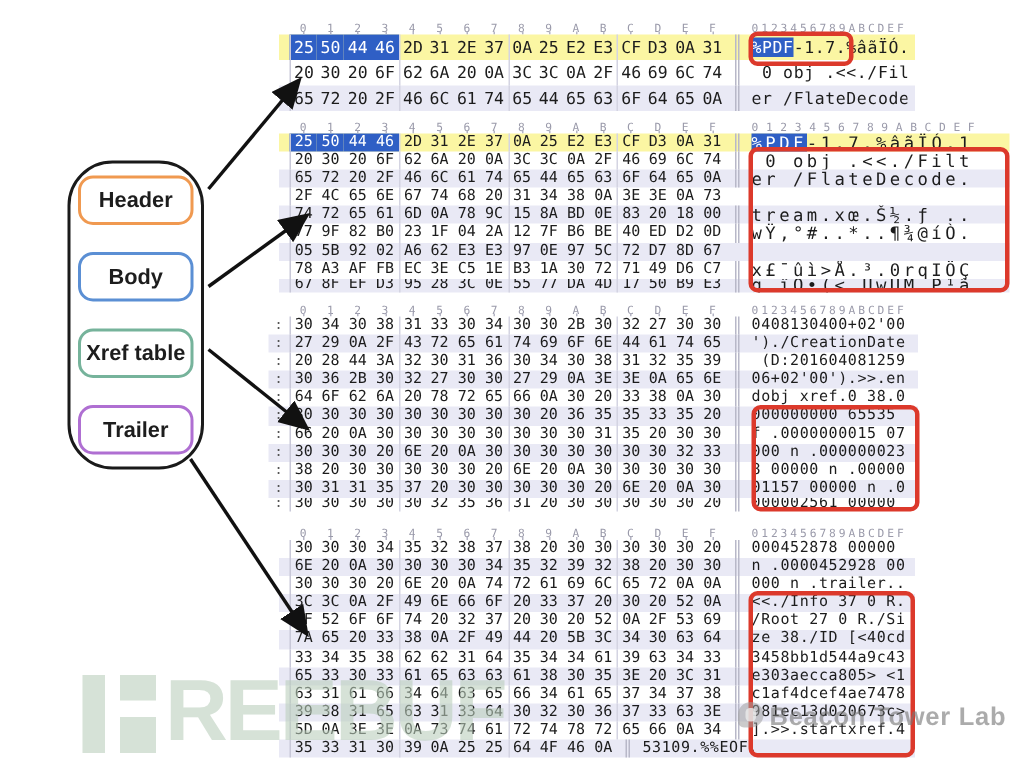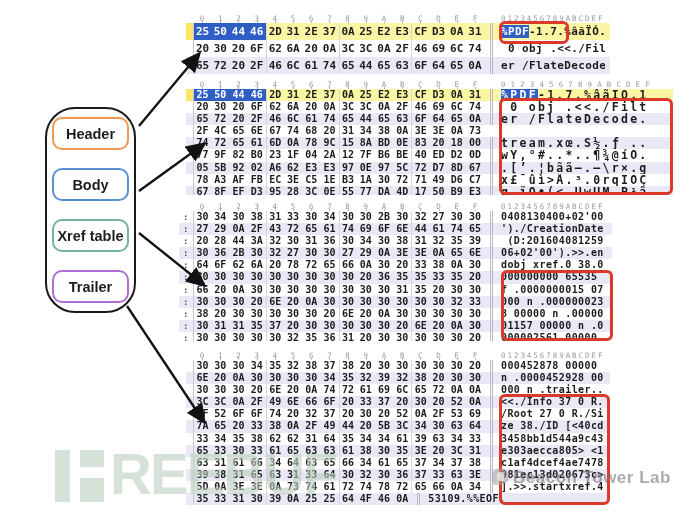--- a/index.html
+++ b/index.html
@@ -20,21 +20,21 @@
   .s3{left:179px;top:202px;width:433px;}
   .s4{left:186px;top:351px;width:424px;}
 
   .hexheader{display:flex;height:9px;line-height:9px;font-size:7.5px;color:#9a9aaa;overflow:hidden;}
   .hcell{width:18.2px;text-align:center;position:relative;flex:none;}
   .hcell::after{content:'';position:absolute;left:50%;bottom:0;width:1px;height:2px;background:#b4b4c4;}
   .hascii{flex:none;margin-left:6px;border-left:3px double transparent;padding-left:8px;
           letter-spacing:1.95px;white-space:pre;overflow:hidden;width:104px;}
   .s2 .hascii{letter-spacing:5.1px;width:158px;}
 
-  .hexrow{display:flex;height:12.1px;line-height:12.1px;font-size:10px;font-weight:bold;color:#1c1c1c;}
+  .hexrow{display:flex;height:12.1px;line-height:12.1px;font-size:10px;font-weight:normal;color:#1c1c1c;align-items:center;}
   .s1 .hexrow{height:17px;line-height:17px;font-size:11px;}
   .offsetcol{width:7px;flex:none;font-size:9px;color:#555;overflow:hidden;}
   .s3 .offsetcol{width:14px;text-align:left;padding-left:4px;box-sizing:border-box;}
   .byte{width:18.2px;text-align:center;flex:none;box-sizing:border-box;}
   .byte.first{border-left:1px solid #c8c8d8;}
   .byte.grp{border-left:1px solid #d4d4e2;}
   .ascii{flex:none;margin-left:6px;border-left:3px double #b8b8c8;padding-left:8px;
          white-space:pre;overflow:hidden;width:104px;letter-spacing:0.4px;}
   .s2 .ascii{width:158px;font-size:11.5px;letter-spacing:2.3px;}
 
@@ -328,21 +328,20 @@
         <span class="byte">E3</span>
         <span class="byte">E3</span>
         <span class="byte grp">97</span>
         <span class="byte">0E</span>
         <span class="byte">97</span>
         <span class="byte">5C</span>
         <span class="byte grp">72</span>
         <span class="byte">D7</span>
         <span class="byte">8D</span>
         <span class="byte">67</span>
-        <span class="ascii">.[’.¦bãã—.—\r×.g</span>
       </div>
       <div class="hexrow">
         <span class="offsetcol"></span>
         <span class="byte first">78</span>
         <span class="byte">A3</span>
         <span class="byte">AF</span>
         <span class="byte">FB</span>
         <span class="byte grp">EC</span>
         <span class="byte">3E</span>
         <span class="byte">C5</span>

